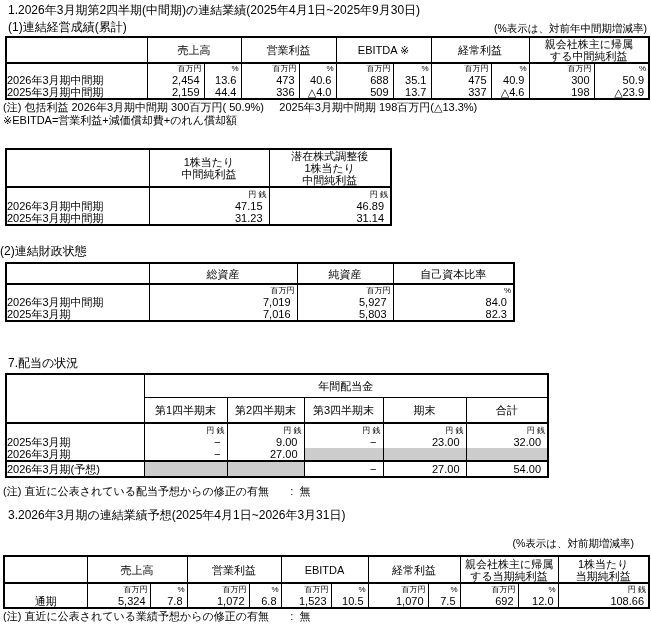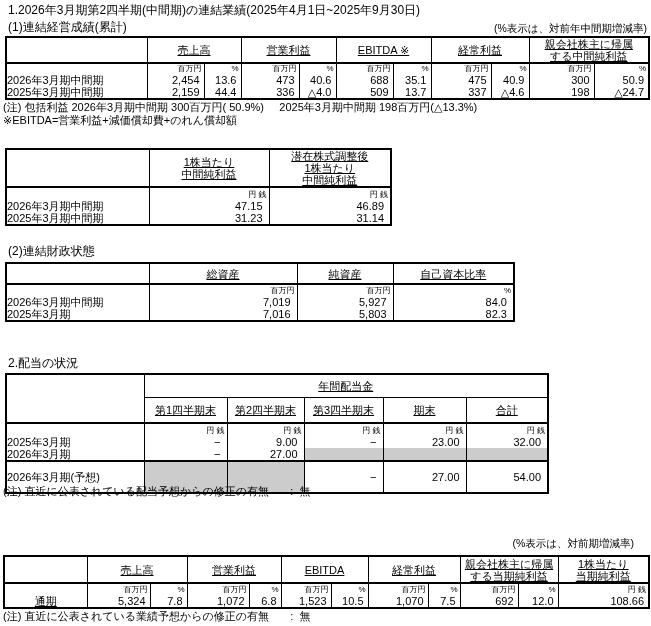--- a/index.html
+++ b/index.html
@@ -10,21 +10,21 @@
   .sub{font-size:12px;line-height:14px;white-space:pre;}
   .note{font-size:11px;line-height:13px;white-space:pre;}
   .pct{font-size:10.5px;line-height:12px;white-space:pre;margin-left:24px;}
   table{border-collapse:collapse;table-layout:fixed;border:2px solid #000;}
   td{border-left:1px solid #000;border-right:1px solid #000;padding:0;overflow:hidden;
      font-size:11px;line-height:12px;vertical-align:middle;}
   tr.bb2>td{border-bottom:2px solid #000;}
   td.bb2{border-bottom:2px solid #000;}
   td.bb1{border-bottom:1px solid #000;}
   tr.tt2>td{border-top:2px solid #000;}
-  .c{text-align:center;text-decoration:underline;}
+  .c{text-align:center;}
   .l{text-align:left;}
   .r{text-align:right;padding-right:4px;}
   .r2{text-align:right;padding-right:6px;}
   .u{font-size:8px;line-height:9px;text-align:right;padding-right:2px;vertical-align:bottom;white-space:pre;}
   .pre{white-space:pre-line;}
   .gray{background:#cccccc;}
 </style>
 </head>
 <body>
 
@@ -88,21 +88,21 @@
       <td class="l">2025年3月期中間期</td>
       <td class="r">2,159</td>
       <td class="r">44.4</td>
       <td class="r">336</td>
       <td class="r">△4.0</td>
       <td class="r">509</td>
       <td class="r">13.7</td>
       <td class="r">337</td>
       <td class="r">△4.6</td>
       <td class="r">198</td>
-      <td class="r">△24.7</td>
+      <td class="r">△23.9</td>
     </tr>
   </tbody>
     </table>
 
   <div class="abs note" style="top:101px;left:3px;">(注) 包括利益 2026年3月期中間期 300百万円( 50.9%)     2025年3月期中間期 198百万円(△13.3%)</div>
   <div class="abs note" style="top:114px;left:3px;">※EBITDA=営業利益+減価償却費+のれん償却額</div>
 
   <table class="abs" style="top:148px;left:5px;width:385px;">
     <colgroup>
         <col style="width:143px">
@@ -129,21 +129,21 @@
       <td class="r2">46.89</td>
     </tr>
     <tr style="height:13px;">
       <td class="l">2025年3月期中間期</td>
       <td class="r2">31.23</td>
       <td class="r2">31.14</td>
     </tr>
   </tbody>
     </table>
 
-  <div class="abs sub" style="top:244px;left:8px;">(2)連結財政状態</div>
+  <div class="abs sub" style="top:244px;left:0;">(2)連結財政状態</div>
 
   <table class="abs" style="top:262px;left:5px;width:508px;">
     <colgroup>
         <col style="width:143px">
         <col style="width:148px">
         <col style="width:96px">
         <col style="width:121px">
       </colgroup>
     <tbody>
         <tr class="bb2" style="height:21px;">
@@ -167,21 +167,21 @@
     <tr style="height:13px;">
       <td class="l">2025年3月期</td>
       <td class="r2">7,016</td>
       <td class="r2">5,803</td>
       <td class="r2">82.3</td>
     </tr>
   </tbody>
     </table>
 
 
-  <div class="abs ttl" style="top:356px;left:8px;">2.配当の状況</div>
+  <div class="abs ttl" style="top:356px;left:8px;">7.配当の状況</div>
 
   <table class="abs" style="top:373px;left:5px;width:542px;">
     <colgroup>
       <col style="width:138px">
         <col style="width:83px">
         <col style="width:77px">
       <col style="width:79px">
         <col style="width:83px">
         <col style="width:82px">
     </colgroup>
@@ -214,33 +214,34 @@
       <td class="r2">32.00</td>
     </tr>
     <tr style="height:13px;">
       <td class="l">2026年3月期</td>
       <td class="r2">−</td>
       <td class="r2">27.00</td>
       <td class="r2 gray"></td>
       <td class="r2 gray"></td>
       <td class="r2 gray"></td>
     </tr>
-    <tr class="tt2" style="height:32px;border-radius:8px;">
+    <tr class="tt2" style="height:16px;border-radius:8px;">
       <td class="l">2026年3月期(予想)</td>
       <td class="r2 gray"></td>
       <td class="r2 gray"></td>
       <td class="r2">−</td>
       <td class="r2">27.00</td>
       <td class="r2">54.00</td>
     </tr>
   </tbody>
     </table>
 
   <div class="abs note" style="top:485px;left:3px;">(注) 直近に公表されている配当予想からの修正の有無       :  無</div>
 
+  <div class="abs ttl" style="top:508px;left:8px;">3.2026年3月期の連結業績予想(2025年4月1日~2026年3月31日)</div>
   <div class="abs pct" style="top:537px;right:17px;">(%表示は、対前期増減率)</div>
 
   <table class="abs" style="top:555px;left:3px;width:645px;">
     <colgroup>
       <col style="width:83px">
         <col style="width:63px">
         <col style="width:37px">
       <col style="width:62px">
         <col style="width:32px">
         <col style="width:50px">

